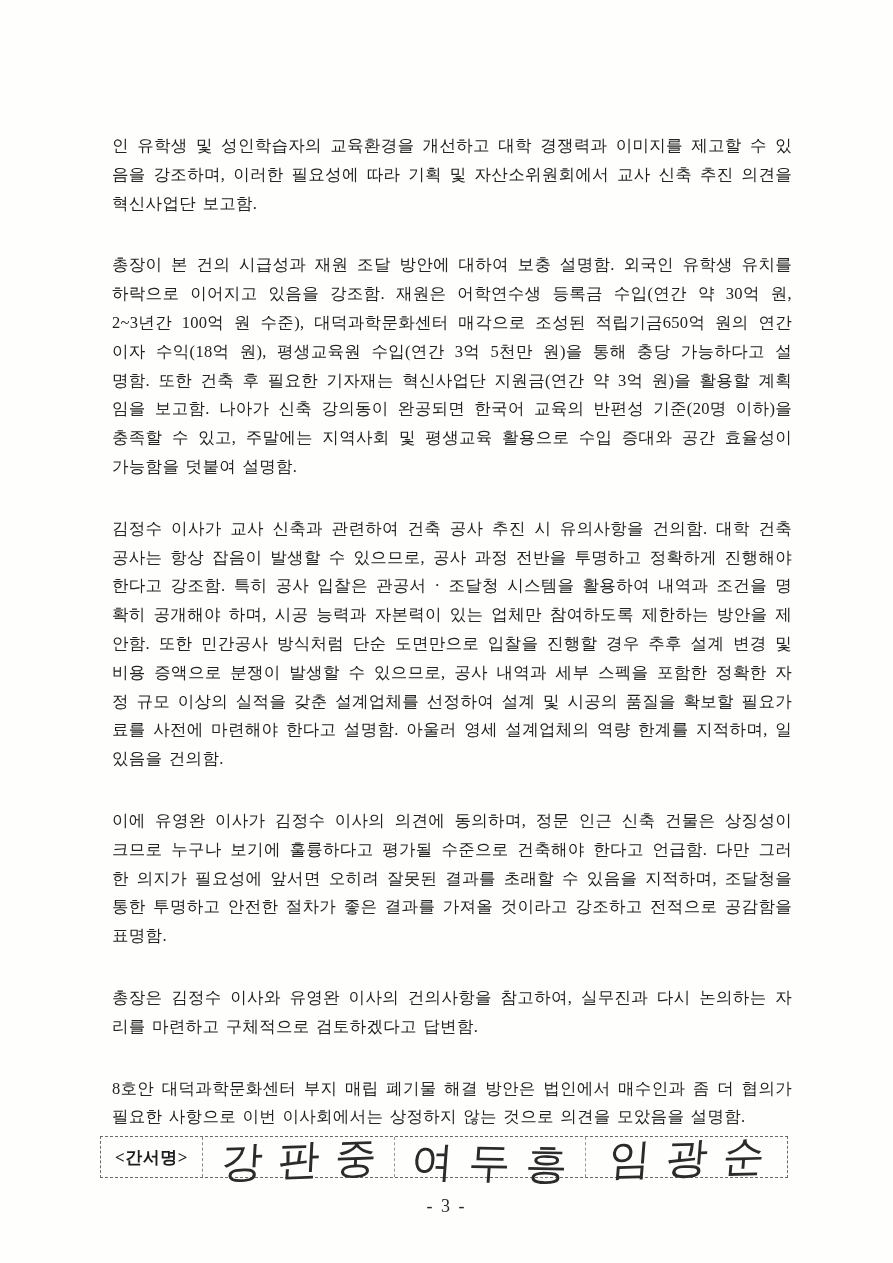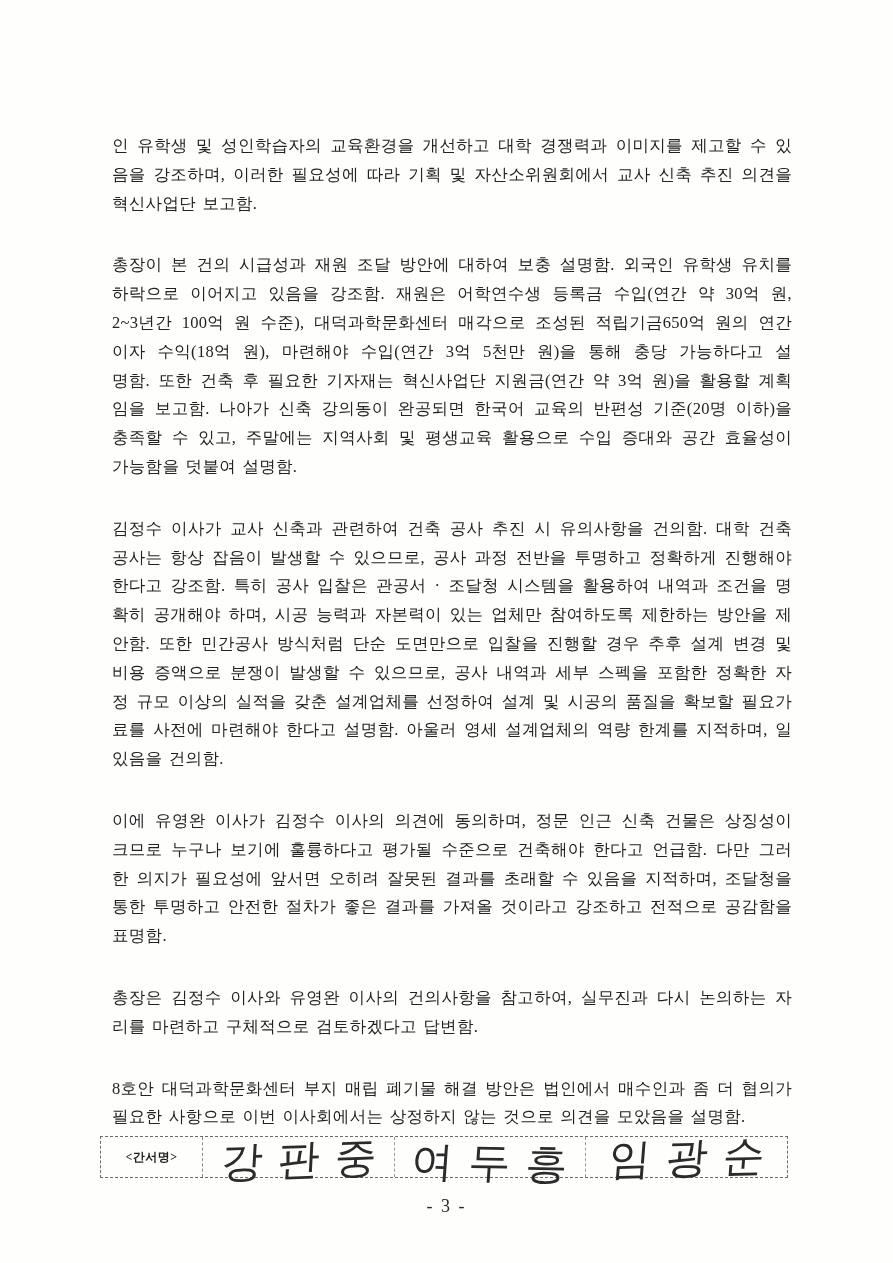--- a/index.html
+++ b/index.html
@@ -38,21 +38,21 @@
     left: 100px; top: 1136px;
     width: 688px; height: 42px;
     display: flex;
     border: 1.4px dashed #6b6b6b;
     box-sizing: border-box;
     background: transparent;
   }
   .sig-label-cell {
     width: 102px;
     display: flex; align-items: center; justify-content: center;
-    font-size: 12px; font-weight: bold;
+    font-size: 17px; font-weight: bold;
     letter-spacing: 0.5px;
     border-right: 1.2px dashed #8a8a8a;
     box-sizing: border-box;
     color: #1c1c1c;
   }
   .sig-cell {
     display: flex; align-items: center; justify-content: center;
     border-right: 1.2px dashed #9a9a9a;
     box-sizing: border-box;
     overflow: visible;
@@ -91,21 +91,21 @@
   <div class="text-block" id="text-block">
       <div class="para">
         <div class="line">인 유학생 및 성인학습자의 교육환경을 개선하고 대학 경쟁력과 이미지를 제고할 수 있</div>
         <div class="line">음을 강조하며, 이러한 필요성에 따라 기획 및 자산소위원회에서 교사 신축 추진 의견을</div>
         <div class="line last">혁신사업단 보고함.</div>
       </div>
       <div class="para">
         <div class="line">총장이 본 건의 시급성과 재원 조달 방안에 대하여 보충 설명함. 외국인 유학생 유치를</div>
         <div class="line">하락으로 이어지고 있음을 강조함. 재원은 어학연수생 등록금 수입(연간 약 30억 원,</div>
         <div class="line">2~3년간 100억 원 수준), 대덕과학문화센터 매각으로 조성된 적립기금650억 원의 연간</div>
-        <div class="line">이자 수익(18억 원), 마련해야 수입(연간 3억 5천만 원)을 통해 충당 가능하다고 설</div>
+        <div class="line">이자 수익(18억 원), 평생교육원 수입(연간 3억 5천만 원)을 통해 충당 가능하다고 설</div>
         <div class="line">명함. 또한 건축 후 필요한 기자재는 혁신사업단 지원금(연간 약 3억 원)을 활용할 계획</div>
         <div class="line">임을 보고함. 나아가 신축 강의동이 완공되면 한국어 교육의 반편성 기준(20명 이하)을</div>
         <div class="line">충족할 수 있고, 주말에는 지역사회 및 평생교육 활용으로 수입 증대와 공간 효율성이</div>
         <div class="line last">가능함을 덧붙여 설명함.</div>
       </div>
       <div class="para">
         <div class="line">김정수 이사가 교사 신축과 관련하여 건축 공사 추진 시 유의사항을 건의함. 대학 건축</div>
         <div class="line">공사는 항상 잡음이 발생할 수 있으므로, 공사 과정 전반을 투명하고 정확하게 진행해야</div>
         <div class="line">한다고 강조함. 특히 공사 입찰은 관공서 · 조달청 시스템을 활용하여 내역과 조건을 명</div>
         <div class="line">확히 공개해야 하며, 시공 능력과 자본력이 있는 업체만 참여하도록 제한하는 방안을 제</div>

